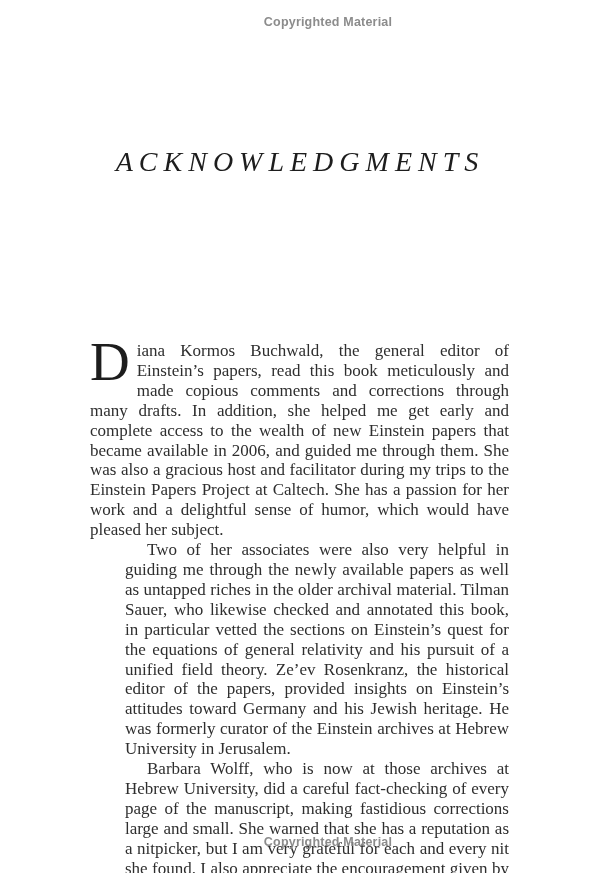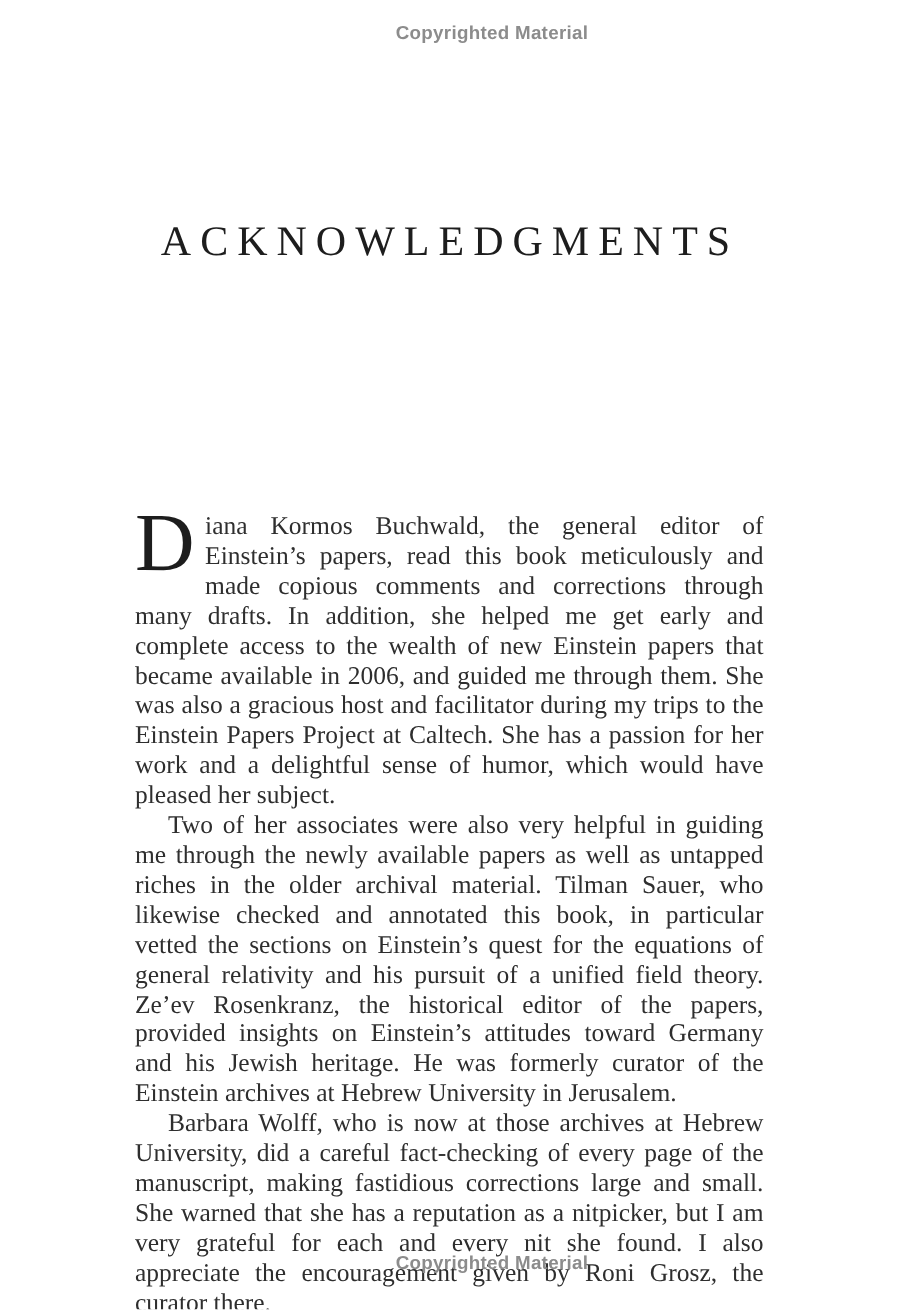--- a/index.html
+++ b/index.html
@@ -35,36 +35,38 @@
     top: 146px;
     left: 0;
     width: 100%;
     margin: 0;
     text-align: center;
     font-family: "Liberation Serif", "DejaVu Serif", serif;
     font-weight: normal;
     font-size: 28px;
     letter-spacing: 6px;
     color: #1d1d1d;
+    font-style: italic;
   }
   .body-text {
     position: absolute;
     top: 341px;
     left: 90px;
     width: 419px;
     font-size: 17px;
     line-height: 19.9px;
     text-align: justify;
   }
   .para {
     margin: 0;
     padding: 0;
   }
   .para.indent {
     text-indent: 22px;
+    margin-left: 35px;
   }
   .dropcap {
     float: left;
     font-size: 55px;
     line-height: 40px;
     height: 40px;
     padding-right: 7px;
     margin-top: 1px;
     color: #1d1d1d;
   }

